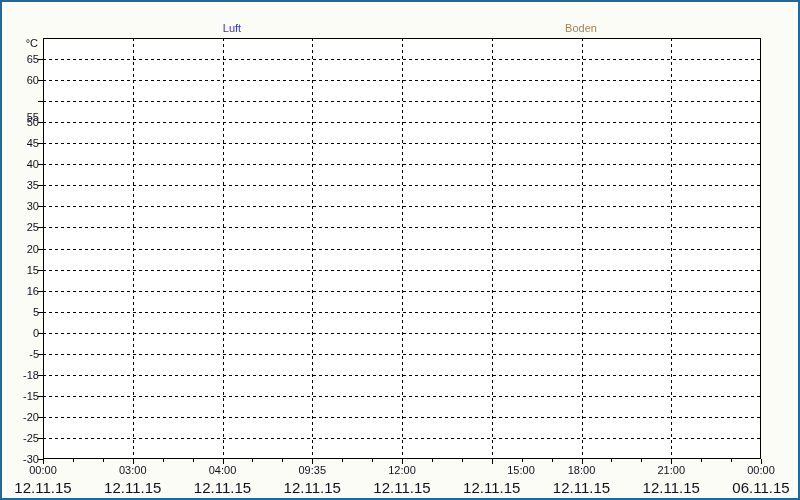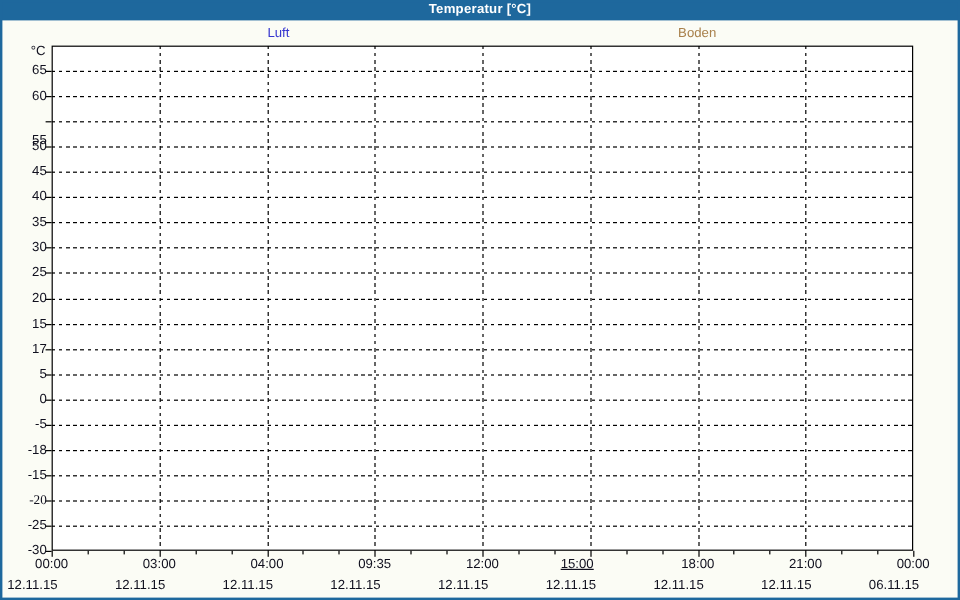--- a/index.html
+++ b/index.html
@@ -21,30 +21,27 @@
   .vgrid{position:absolute;top:38px;height:421px;width:1px;
     background:repeating-linear-gradient(to bottom,#000 0px,#000 3px,transparent 3px,transparent 6px);}
   .ytick{position:absolute;width:5px;height:1px;background:#000;left:38px;}
   .ytick-label{position:absolute;left:2px;width:37px;text-align:right;font-size:11px;color:#10101e;
     transform:translateY(-50%);line-height:12px;}
   .xtick{position:absolute;top:459px;width:1px;background:#000;}
   .xtick.major{height:5px;}
   .xtick.minor{height:3px;}
   .xtime{position:absolute;top:464px;width:64px;text-align:center;font-size:11px;color:#10101e;
     transform:translateX(-50%);line-height:12px;}
-  .xdate{position:absolute;top:482px;width:74px;font-size:11px;color:#10101e;
+  .xdate{position:absolute;top:482px;width:74px;text-align:center;font-size:15px;color:#10101e;
     transform:translateX(-50%);line-height:12px;}
 </style>
 </head>
 <body>
 
 <div class="frame" style="background: rgb(251, 252, 245);">
-  <div class="titlebar" style="background: rgb(30, 104, 157);">
-    <span class="title">Temperatur [°C]</span>
-  </div>
 
   <span class="legend-label legend-luft" style="color: rgb(53, 53, 207); padding-left: 20px;">Luft</span>
   <span class="legend-label legend-boden" style="color: rgb(169, 129, 76);">Boden</span>
 
   <span class="unit-label">°C</span>
 
   <div class="plot" style="background: rgb(255, 255, 255);"></div>
   <div id="chart-layer">
       <div class="hgrid" style="top: 59.05px;"></div>
       <div class="ytick" style="top: 59.05px;"></div>
@@ -74,39 +71,39 @@
       <div class="ytick" style="top: 227.45px;"></div>
       <div class="ytick-label" style="top: 227.45px;">25</div>
       <div class="hgrid" style="top: 248.5px;"></div>
       <div class="ytick" style="top: 248.5px;"></div>
       <div class="ytick-label" style="top: 248.5px; text-align: right;">20</div>
       <div class="hgrid" style="top: 269.55px;"></div>
       <div class="ytick" style="top: 269.55px;"></div>
       <div class="ytick-label" style="top: 269.55px;">15</div>
       <div class="hgrid" style="top: 290.6px;"></div>
       <div class="ytick" style="top: 290.6px;"></div>
-      <div class="ytick-label" style="top: 290.6px;">17</div>
+      <div class="ytick-label" style="top: 290.6px;">16</div>
       <div class="hgrid" style="top: 311.65px;"></div>
       <div class="ytick" style="top: 311.65px;"></div>
       <div class="ytick-label" style="top: 311.65px;">5</div>
       <div class="hgrid" style="top: 332.7px;"></div>
       <div class="ytick" style="top: 332.7px;"></div>
       <div class="ytick-label" style="top: 332.7px;">0</div>
       <div class="hgrid" style="top: 353.75px;"></div>
       <div class="ytick" style="top: 353.75px;"></div>
       <div class="ytick-label" style="top: 353.75px;">-5</div>
       <div class="hgrid" style="top: 374.8px;"></div>
       <div class="ytick" style="top: 374.8px;"></div>
       <div class="ytick-label" style="top: 374.8px;">-18</div>
       <div class="hgrid" style="top: 395.85px;"></div>
       <div class="ytick" style="top: 395.85px;"></div>
       <div class="ytick-label" style="top: 395.85px;">-15</div>
       <div class="hgrid" style="top: 416.9px;"></div>
       <div class="ytick" style="top: 416.9px;"></div>
-      <div class="ytick-label" style="top: 416.9px; font-family: Liberation Serif, serif;">-20</div>
+      <div class="ytick-label" style="top: 416.9px;">-20</div>
       <div class="hgrid" style="top: 437.95px;"></div>
       <div class="ytick" style="top: 437.95px;"></div>
       <div class="ytick-label" style="top: 437.95px;">-25</div>
       <div class="ytick" style="top: 459px;"></div>
       <div class="ytick-label" style="top: 459px;">-30</div>
       <div class="xtick major" style="left: 43px;"></div>
       <div class="xtime" style="left: 43px;">00:00</div>
       <div class="xdate" style="left: 43px;">12.11.15</div>
       <div class="vgrid" style="left: 132.75px;"></div>
       <div class="xtick major" style="left: 132.75px;"></div>
@@ -119,21 +116,21 @@
       <div class="vgrid" style="left: 312.25px;"></div>
       <div class="xtick major" style="left: 312.25px;"></div>
       <div class="xtime" style="left: 312.25px;">09:35</div>
       <div class="xdate" style="left: 312.25px;">12.11.15</div>
       <div class="vgrid" style="left: 402px;"></div>
       <div class="xtick major" style="left: 402px;"></div>
       <div class="xtime" style="left: 402px;">12:00</div>
       <div class="xdate" style="left: 402px;">12.11.15</div>
       <div class="vgrid" style="left: 491.75px;"></div>
       <div class="xtick major" style="left: 491.75px;"></div>
-      <div class="xtime" style="left: 481px; text-decoration: underline;">15:00</div>
+      <div class="xtime" style="left: 521px;">15:00</div>
       <div class="xdate" style="left: 491.75px;">12.11.15</div>
       <div class="vgrid" style="left: 581.5px;"></div>
       <div class="xtick major" style="left: 581.5px;"></div>
       <div class="xtime" style="left: 581.5px;">18:00</div>
       <div class="xdate" style="left: 581.5px;">12.11.15</div>
       <div class="vgrid" style="left: 671.25px;"></div>
       <div class="xtick major" style="left: 671.25px;"></div>
       <div class="xtime" style="left: 671.25px;">21:00</div>
       <div class="xdate" style="left: 671.25px;">12.11.15</div>
       <div class="xtick major" style="left: 761px;"></div>

